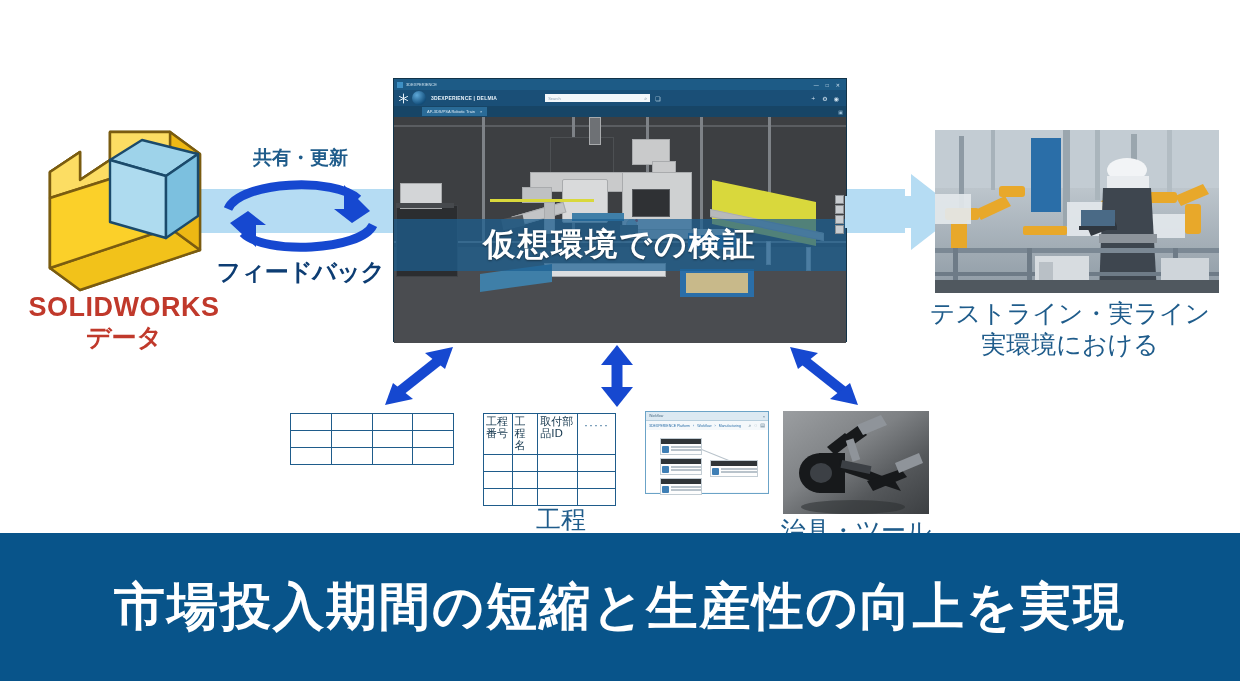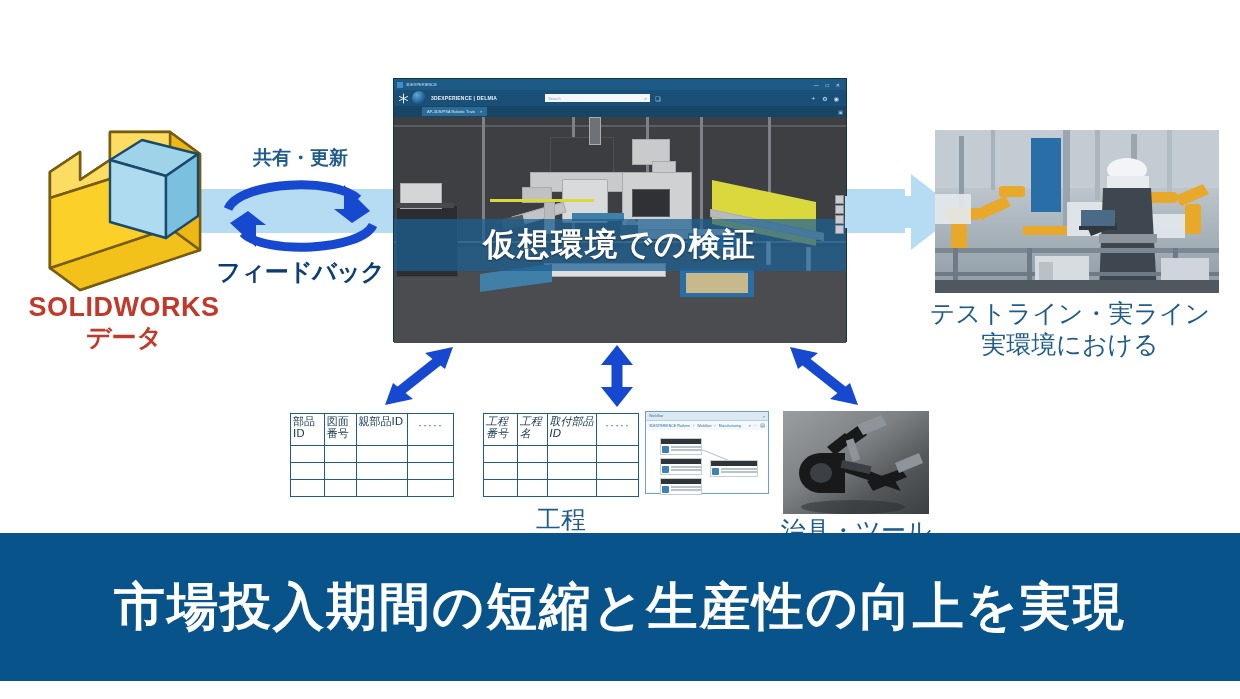--- a/index.html
+++ b/index.html
@@ -349,26 +349,20 @@
   <svg class="dblarrow" style="left:788px;top:345px;width:72px;height:62px;" viewBox="0 0 72 62">
     <g stroke="#1648d0" stroke-width="10" stroke-linecap="butt">
       <line x1="12" y1="12" x2="60" y2="50"></line>
     </g>
     <polygon points="2,2 30,8 10,24" fill="#1648d0"></polygon>
     <polygon points="70,60 42,54 62,38" fill="#1648d0"></polygon>
   </svg>
 
   <table class="tbl" style="left:290px;top:413px;width:164px;">
     <tbody>
-        <tr>
-      <td class="hd" style="width:34px;height:32px;">部品ID</td>
-      <td class="hd" style="width:32px;">図面番号</td>
-      <td class="hd" style="width:52px;">親部品ID</td>
-      <td class="dots" style="width:46px;">·····</td>
-    </tr>
     <tr>
           <td style="height:17px;"></td>
           <td></td>
           <td></td>
           <td></td>
         </tr>
     <tr>
           <td style="height:17px;"></td>
           <td></td>
           <td></td>
@@ -376,21 +370,21 @@
         </tr>
     <tr>
           <td style="height:17px;"></td>
           <td></td>
           <td></td>
           <td></td>
         </tr>
   </tbody>
     </table>
 
-  <table class="tbl" style="left:483px;top:413px;width:156px;font-style:italic;">
+  <table class="tbl" style="left:483px;top:413px;width:133px;">
     <tbody>
         <tr>
       <td class="hd" style="width:34px;height:32px;">工程番号</td>
       <td class="hd" style="width:30px;">工程名</td>
       <td class="hd" style="width:50px;">取付部品ID</td>
       <td class="dots" style="width:42px;">·····</td>
     </tr>
     <tr>
           <td style="height:17px;"></td>
           <td></td>

